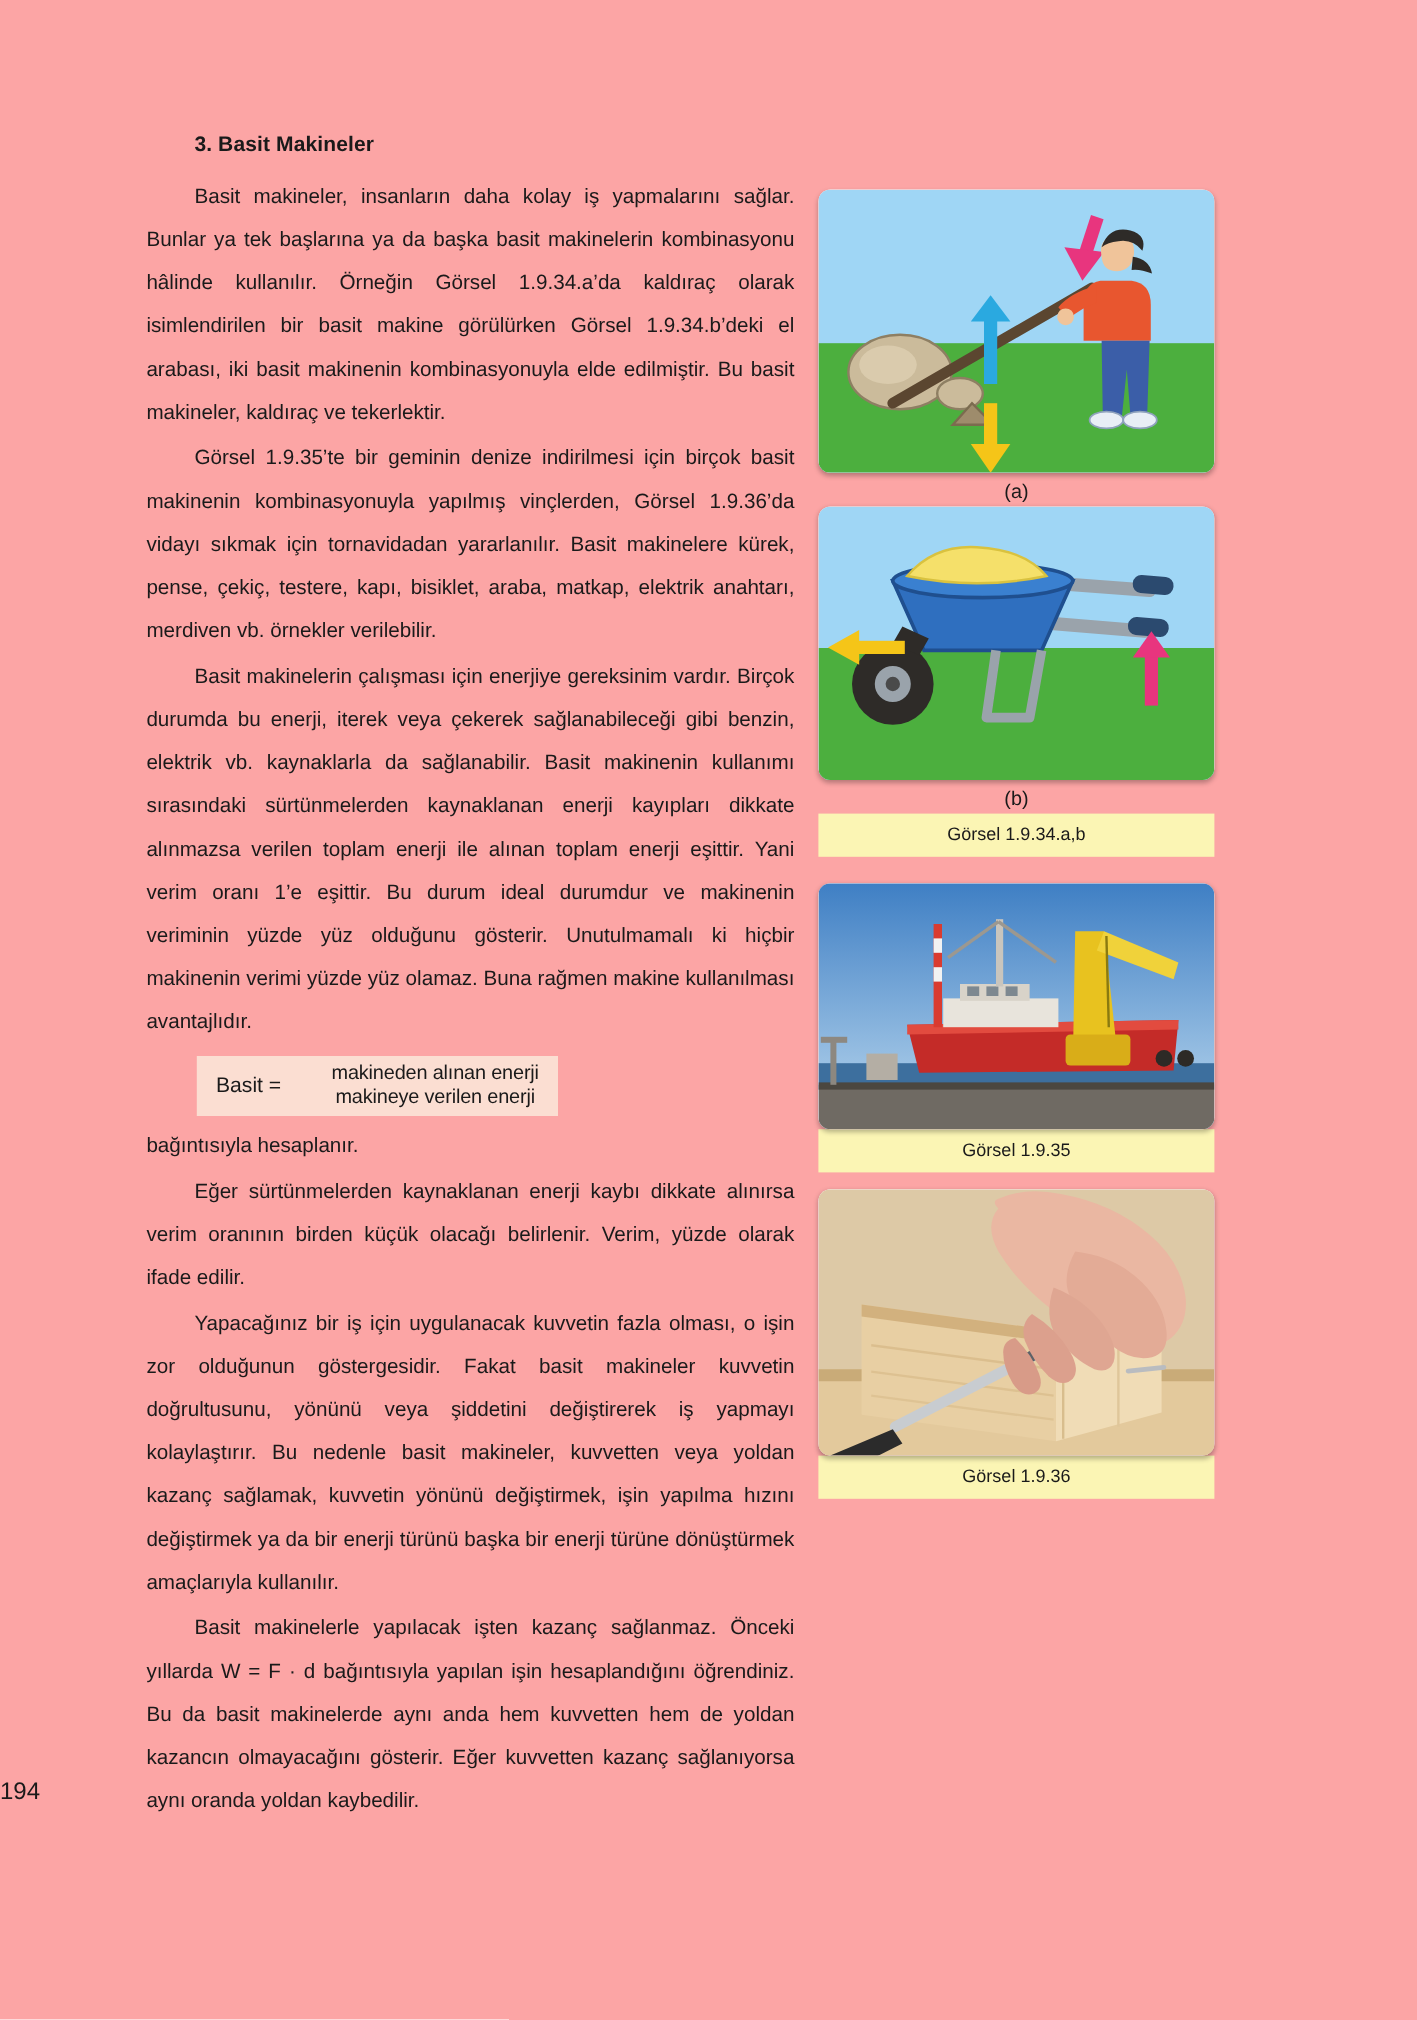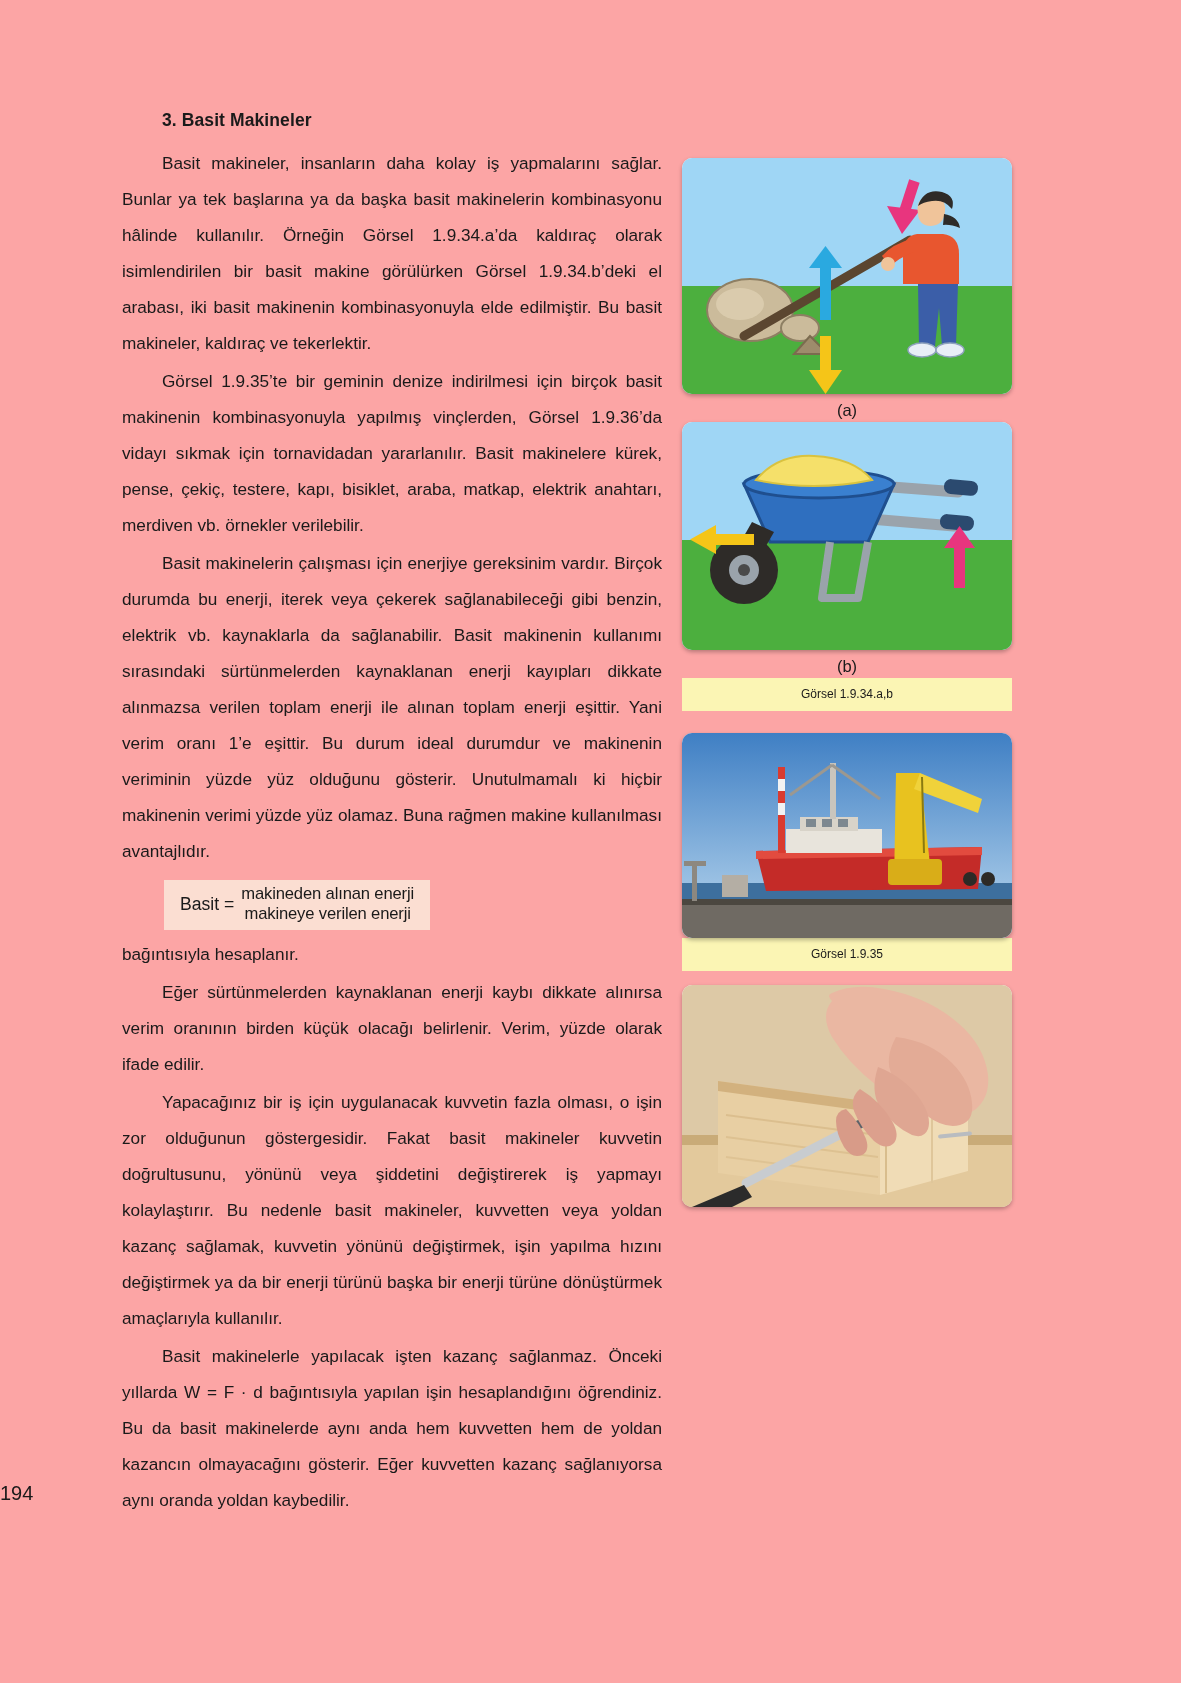--- a/index.html
+++ b/index.html
@@ -61,20 +61,21 @@
     font-size: 17.6px;
     padding-right: 7px;
     white-space: nowrap;
   }
   .formula-frac {
     display: flex;
     flex-direction: column;
     align-items: center;
     font-size: 16.6px;
     letter-spacing: -0.15px;
+    margin-left: 35px;
   }
   .formula-frac .num { padding-bottom: 1px; }
   .formula-frac .den { padding-top: 1px; text-align: center; }
 
   
   .fig-col {
     position: absolute;
     left: 682px;
     top: 158px;
     width: 330px;
@@ -90,21 +91,21 @@
   }
   .sub-label {
     text-align: center;
     font-size: 16.5px;
     padding: 7px 0 2px 0;
     color: #1a1a1a;
   }
   .caption {
     background: #fbf5b4;
     text-align: center;
-    font-size: 12px;
+    font-size: 15px;
     padding: 9px 0 10px 0;
     color: #1a1a1a;
   }
 
   
   .illus { width: 330px; height: 236px; display: block; }
   .illus-b { width: 330px; height: 228px; display: block; }
 
   
   .photo { width: 330px; display: block; }
@@ -310,19 +311,20 @@
 
           <rect x="256" y="148" width="34" height="4" rx="2" fill="#b9bcc0" transform="rotate(-6 273 150)"></rect>
 
           <path d="M150 8 q22 -10 52 -4 q44 8 74 34 q26 22 30 52 q2 22 -12 34 q-18 14 -44 6 q-30 -10 -56 -30 q-28 -22 -44 -48 q-12 -22 0 -36 q-6 -6 0 -8z" fill="#eab7a2"></path>
           <path d="M214 52 q34 4 56 26 q18 18 20 40 q2 18 -12 22 q-16 4 -34 -10 q-22 -18 -34 -40 q-8 -16 4 -38z" fill="#e3ab96"></path>
           <path d="M196 82 q26 10 42 32 q12 18 8 30 q-4 10 -16 6 q-18 -8 -32 -28 q-10 -16 -2 -40z" fill="#dfa692"></path>
           <path d="M178 104 q20 12 32 32 q8 14 2 22 q-8 8 -20 -2 q-14 -14 -20 -30 q-4 -14 6 -22z" fill="#dca08d"></path>
           <path d="M164 124 q14 14 20 30 q4 12 -4 16 q-10 4 -18 -8 q-8 -14 -8 -26 q0 -10 10 -12z" fill="#d89b88"></path>
         </svg>
       </div>
+      <div class="caption">Görsel 1.9.36</div>
     </div>
 
   </div>
 
   <div class="page-number">194</div>
 
 </div>
 
 </body></html>

